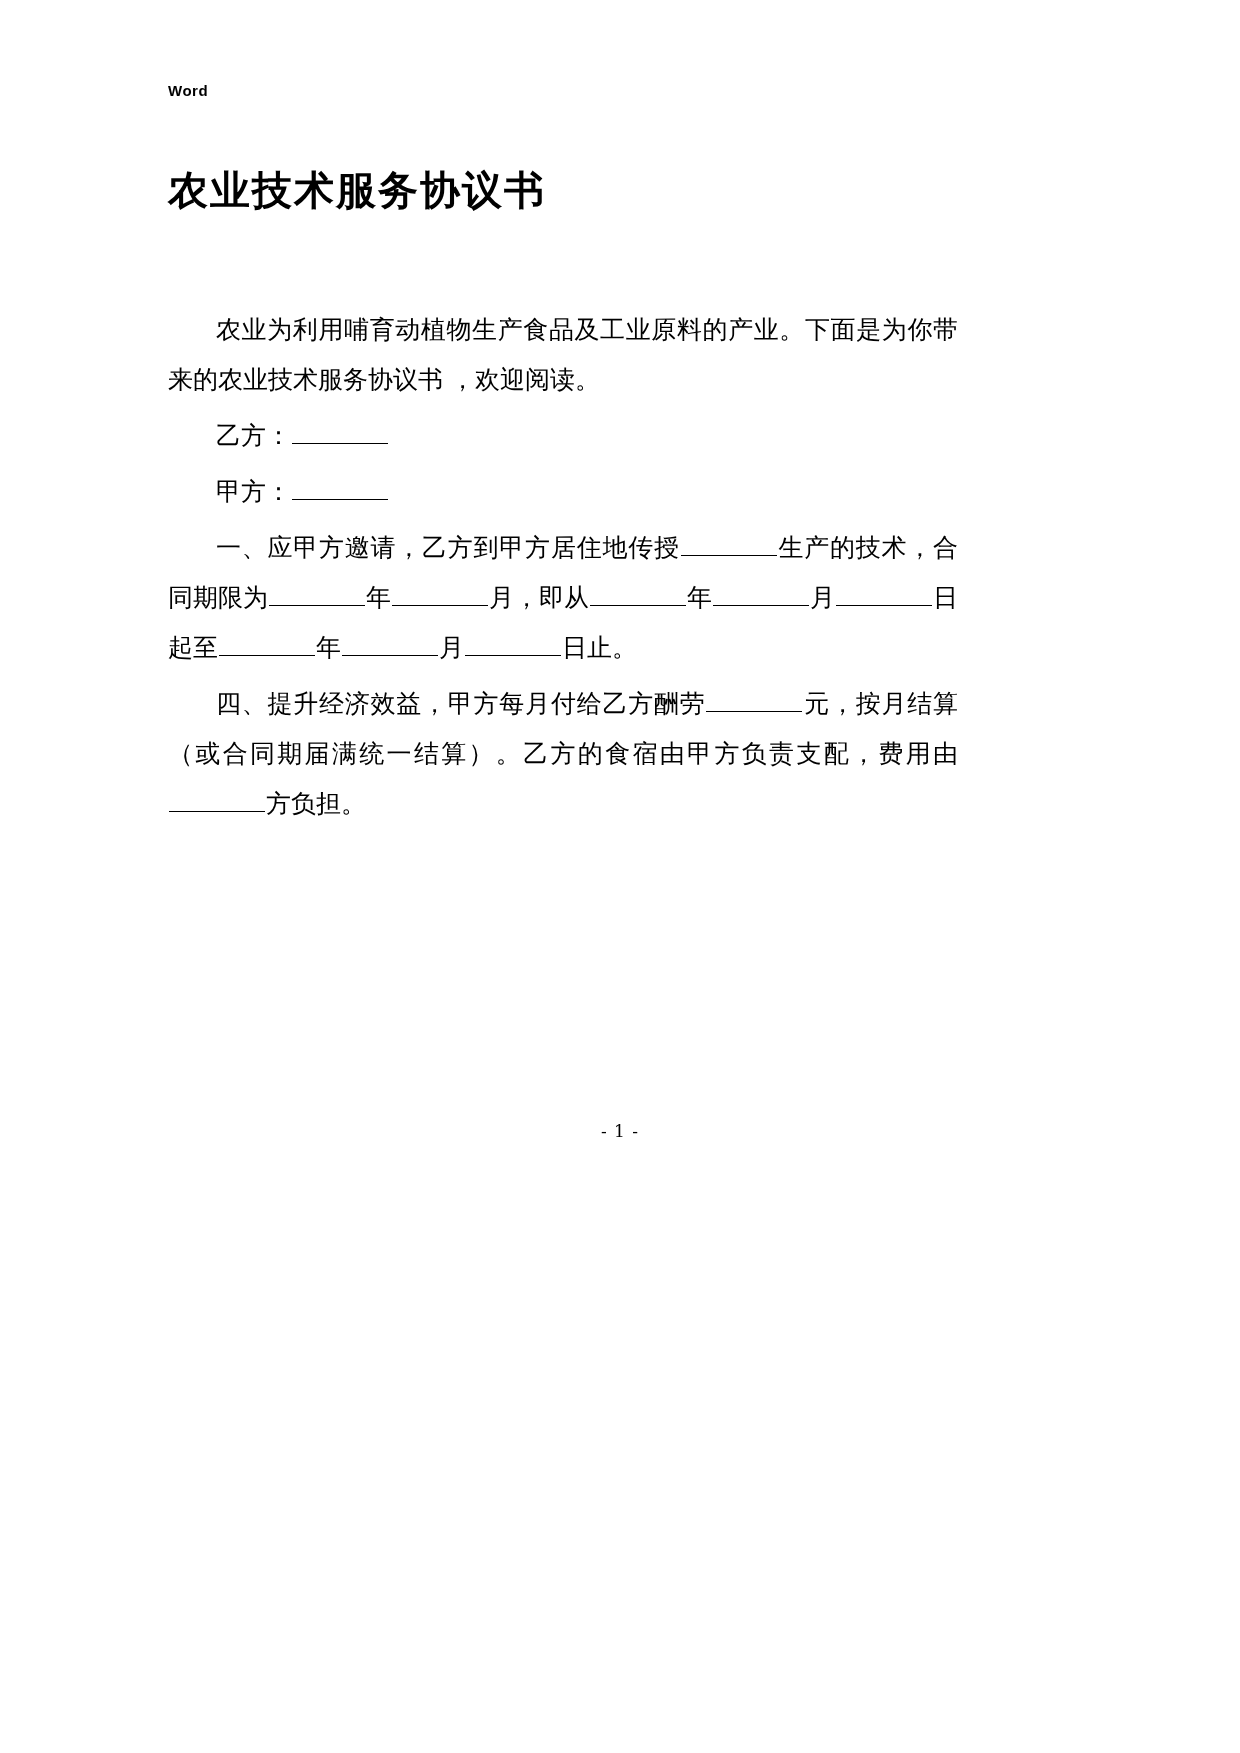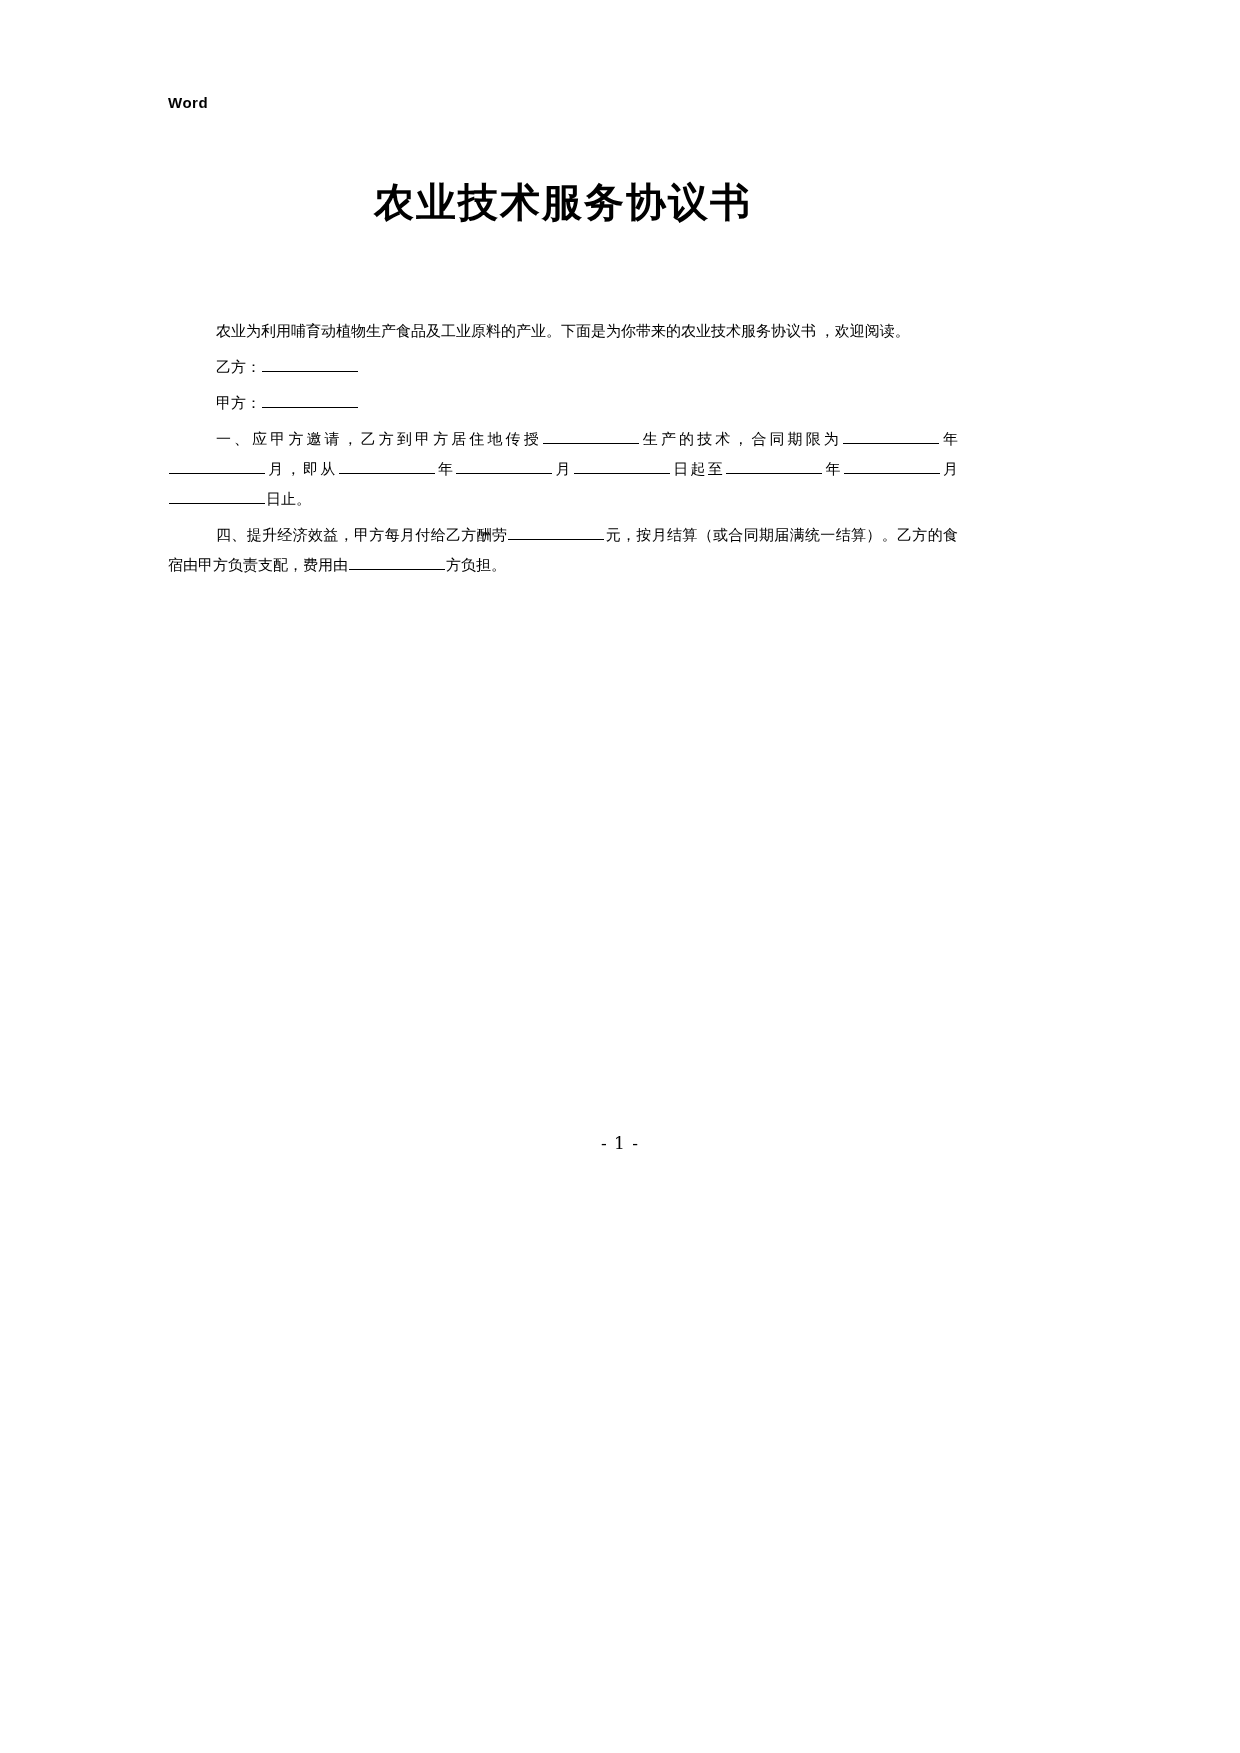--- a/index.html
+++ b/index.html
@@ -8,21 +8,21 @@
     background: #ffffff;
   }
   body {
     font-family: "Liberation Serif", serif;
     color: #000000;
   }
   .page {
     position: relative;
     width: 1240px;
     height: 1249px;
-    margin: 16px auto;
+    margin: 4px auto;
     background: #ffffff;
     box-sizing: border-box;
     overflow: hidden;
   }
   .header-mark {
     position: absolute;
     top: 78px;
     left: 168px;
     font-family: "Liberation Sans", sans-serif;
     font-weight: bold;
@@ -33,28 +33,27 @@
   .content {
     position: absolute;
     top: 160px;
     left: 168px;
     width: 790px;
   }
   .doc-title {
     font-family: "DejaVu Sans", sans-serif;
     font-weight: bold;
     font-size: 40px;
-    text-align: center;
     letter-spacing: 2px;
     margin: 0 0 88px 0;
     line-height: 1.3;
   }
   p.para {
-    font-family: Liberation Serif, serif;
-    font-size: 15px;
+    font-family: Liberation Sans, sans-serif;
+    font-size: 25px;
     line-height: 2.0;
     margin: 0 0 6px 0;
     text-indent: 48px;
     text-align: justify;
     text-justify: inter-ideograph;
     word-break: break-all;
   }
   .fill {
     display: inline-block;
     min-width: 96px;

